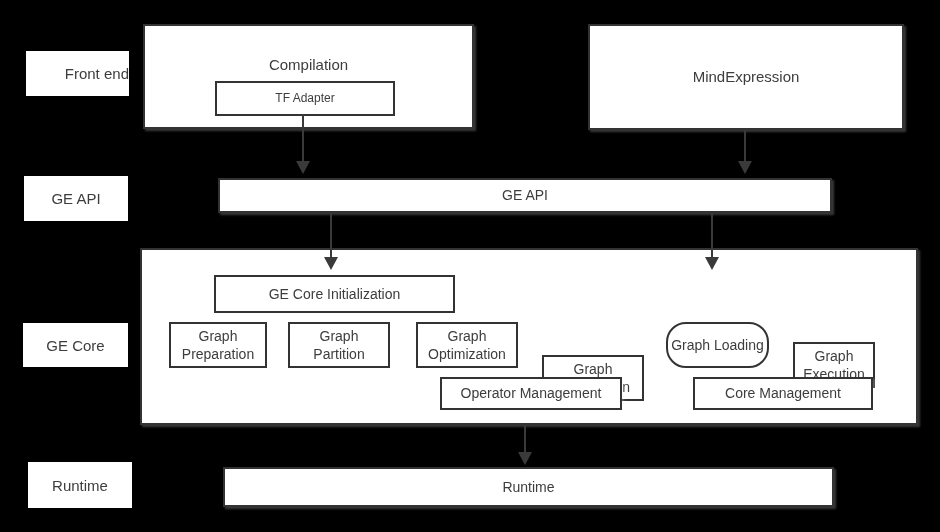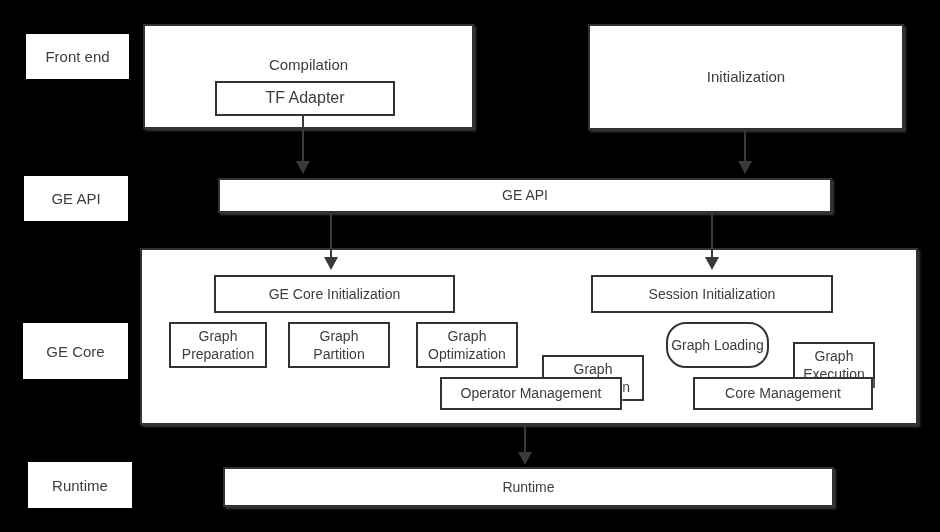--- a/index.html
+++ b/index.html
@@ -19,23 +19,23 @@
   
   .side-label {
     position: absolute;
     background: #ffffff;
     display: flex;
     align-items: center;
     justify-content: center;
     font-size: 15px;
     color: #3d3d3d;
   }
-  .lbl-frontend { left: 26px;  top: 34px;  width: 103px; height: 45px; }
+  .lbl-frontend { left: 26px;  top: 51px;  width: 103px; height: 45px; justify-content: flex-end; }
   .lbl-geapi    { left: 24px;  top: 176px; width: 104px; height: 45px; }
-  .lbl-gecore   { left: 23px;  top: 323px; width: 105px; height: 56px; }
+  .lbl-gecore   { left: 23px;  top: 323px; width: 105px; height: 44px; }
   .lbl-runtime  { left: 28px;  top: 462px; width: 104px; height: 46px; }
 
   
   .box {
     position: absolute;
     box-sizing: border-box;
     background: #ffffff;
     border: 2px solid #333333;
     box-shadow: 2px 2px 2px rgba(255,255,255,0.22);
     display: flex;
@@ -49,21 +49,21 @@
 
   .tensorflow-box {
     left: 143px; top: 24px; width: 331px; height: 105px;
     flex-direction: column;
     justify-content: flex-start;
     padding-top: 29px;
     font-size: 15px;
   }
   .tf-adapter-box {
     left: 70px; top: 55px; width: 180px; height: 35px;
-    font-size: 16px;
+    font-size: 12px;
   }
   .mindexpression-box {
     left: 588px; top: 24px; width: 316px; height: 106px;
     font-size: 15px;
   }
   .ge-api-bar { left: 218px; top: 178px; width: 614px; height: 35px; }
   .runtime-bar { left: 223px; top: 467px; width: 611px; height: 40px; }
 
   .ge-core-box { left: 140px; top: 248px; width: 778px; height: 177px; }
 
@@ -131,34 +131,31 @@
     <span>Runtime</span>
   </div>
 
   <div class="box tensorflow-box">
     <span>Compilation</span>
     <div class="box tf-adapter-box">
       <span>TF Adapter</span>
     </div>
   </div>
   <div class="box mindexpression-box">
-    <span>Initialization</span>
+    <span>MindExpression</span>
   </div>
 
   <div class="box ge-api-bar">
     <span>GE API</span>
   </div>
 
   <div class="box ge-core-box">
     <div class="box init-gecore">
       <span>GE Core Initialization</span>
     </div>
-    <div class="box init-session">
-      <span>Session Initialization</span>
-    </div>
 
     <div class="box stage stage-1">
       <span>Graph Preparation</span>
     </div>
     <div class="box stage stage-2">
       <span>Graph Partition</span>
     </div>
     <div class="box stage stage-3">
       <span>Graph Optimization</span>
     </div>

